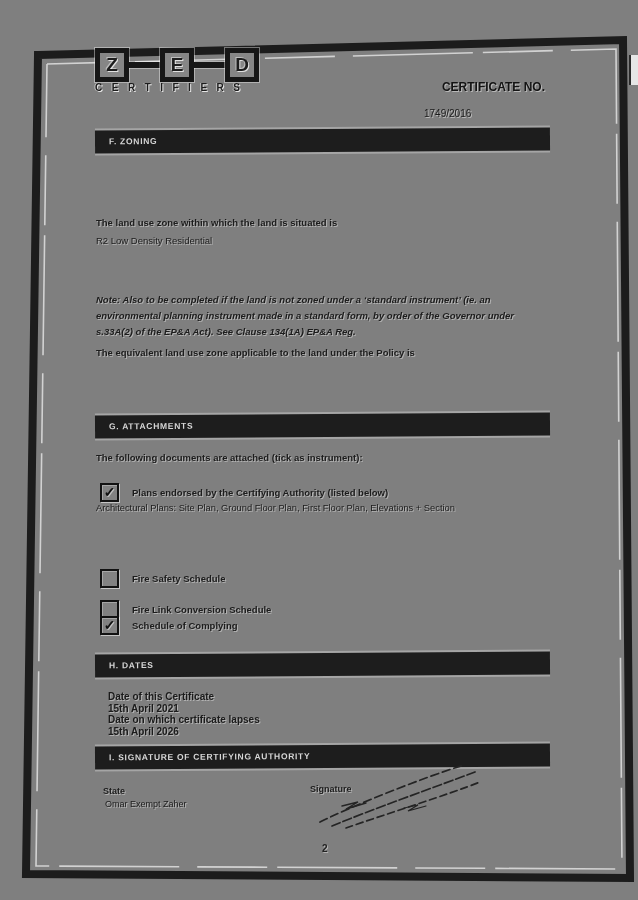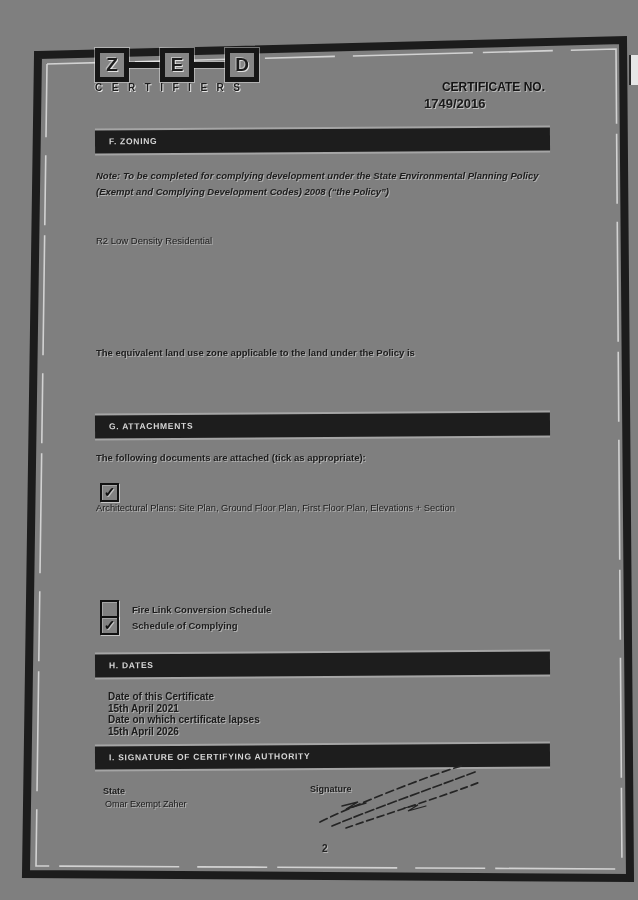--- a/index.html
+++ b/index.html
@@ -36,21 +36,21 @@
   .doc-title{
     font-size:10.5px;font-weight:bold;letter-spacing:.3px;color:#141414;
     text-shadow:1px 1px 0 rgba(255,255,255,.45);
   }
   .cert-label{
     position:absolute;left:240px;top:80px;width:305px;text-align:right;
     font-size:12px;font-weight:bold;color:#141414;
     text-shadow:1px 1px 0 rgba(255,255,255,.45);
   }
   .cert-value{
-    position:absolute;left:424px;top:96px;font-size:13px;font-weight:bold;color:#1b1b1b;
+    position:absolute;left:424px;top:108px;font-size:10px;font-weight:normal;color:#1b1b1b;
     text-shadow:1px 1px 0 rgba(255,255,255,.5);
   }
   
   .secbar{
     position:absolute;left:95px;width:455px;height:23px;
     background:#1d1d1d;color:#d6d6d6;
     font-size:8.5px;font-weight:bold;letter-spacing:.7px;
     line-height:23px;padding-left:14px;box-sizing:border-box;
     transform:rotate(-0.35deg);
     box-shadow:0 -2px 0 rgba(255,255,255,.3),0 2px 0 rgba(255,255,255,.3);
@@ -97,34 +97,40 @@
       <div class="lconn"></div>
       <div class="lbox">D</div>
     </div>
     <div class="logo-sub">CERTIFIERS</div>
   </div>
 
   <div class="cert-label">CERTIFICATE NO.</div>
   <div class="cert-value">1749/2016</div>
 
   <div class="secbar" style="top:129px">F. ZONING</div>
-  <div class="txt note" style="top:168px">Note: To be completed for complying development under the State Environmental Planning Policy (Exempt and Complying Development Codes) 2008 (“the Policy”)</div>
+  <div class="txt" style="top:217px">The land use zone within which the land is situated is</div>
   <div class="txt bval" style="top:235px">R2 Low Density Residential</div>
+  <div class="txt note" style="top:292px">Note:  Also to be completed if the land is not zoned under a ‘standard instrument’ (ie. an environmental planning instrument made in a standard form, by order of the Governor under s.33A(2) of the EP&amp;A Act). See Clause 134(1A) EP&amp;A Reg.</div>
   <div class="txt" style="top:347px">The equivalent land use zone applicable to the land under the Policy is</div>
 
   <div class="secbar" style="top:414px">G. ATTACHMENTS</div>
-  <div class="txt" style="top:452px">The following documents are attached (tick as appropriate):</div>
+  <div class="txt" style="top:452px">The following documents are attached (tick as instrument):</div>
 
   <div class="chk-row" style="top:483px">
     <div class="chk-box">
       <span class="tick">✓</span>
     </div>
+    <span class="chk-label">Plans endorsed by the Certifying Authority (listed below)</span>
   </div>
   <div class="txt bval" style="top:503px;font-size:9.3px">Architectural Plans: Site Plan, Ground Floor Plan, First Floor Plan, Elevations + Section</div>
 
+  <div class="chk-row" style="top:569px">
+    <div class="chk-box"></div>
+    <span class="chk-label">Fire Safety Schedule</span>
+  </div>
   <div class="chk-row" style="top:600px">
     <div class="chk-box"></div>
     <span class="chk-label">Fire Link Conversion Schedule</span>
   </div>
   <div class="chk-row" style="top:616px">
     <div class="chk-box">
       <span class="tick">✓</span>
     </div>
     <span class="chk-label">Schedule of Complying</span>
   </div>

